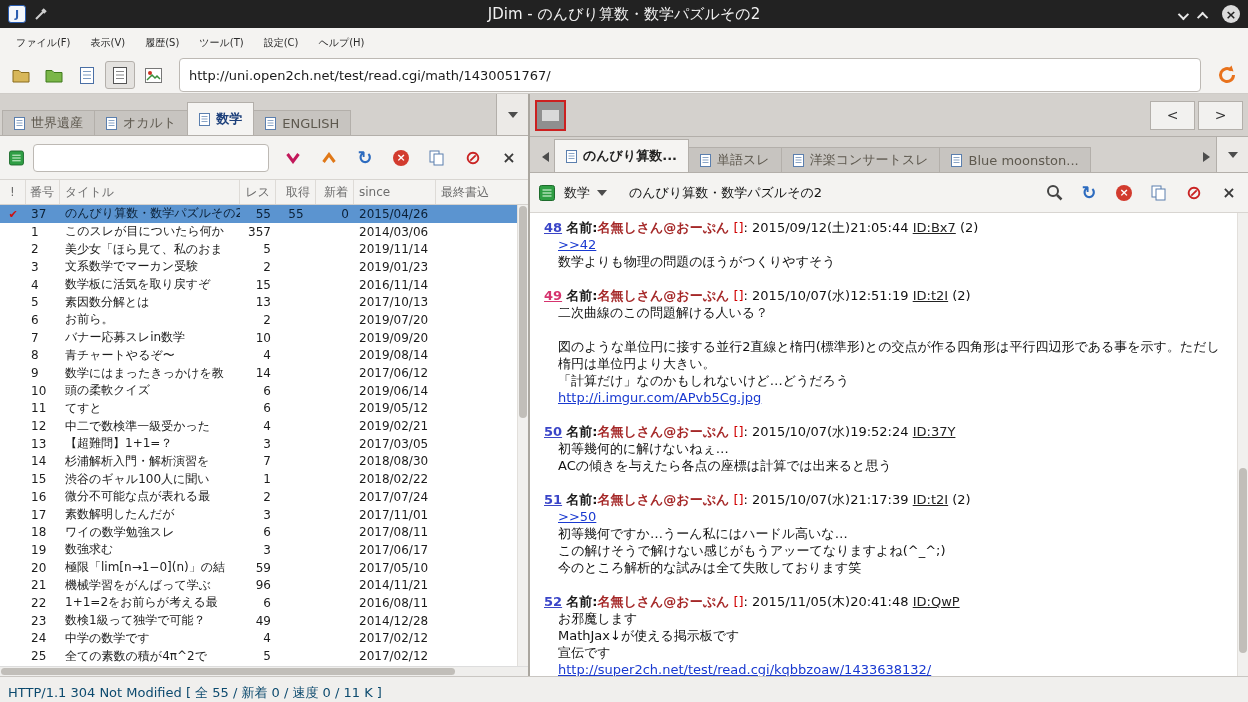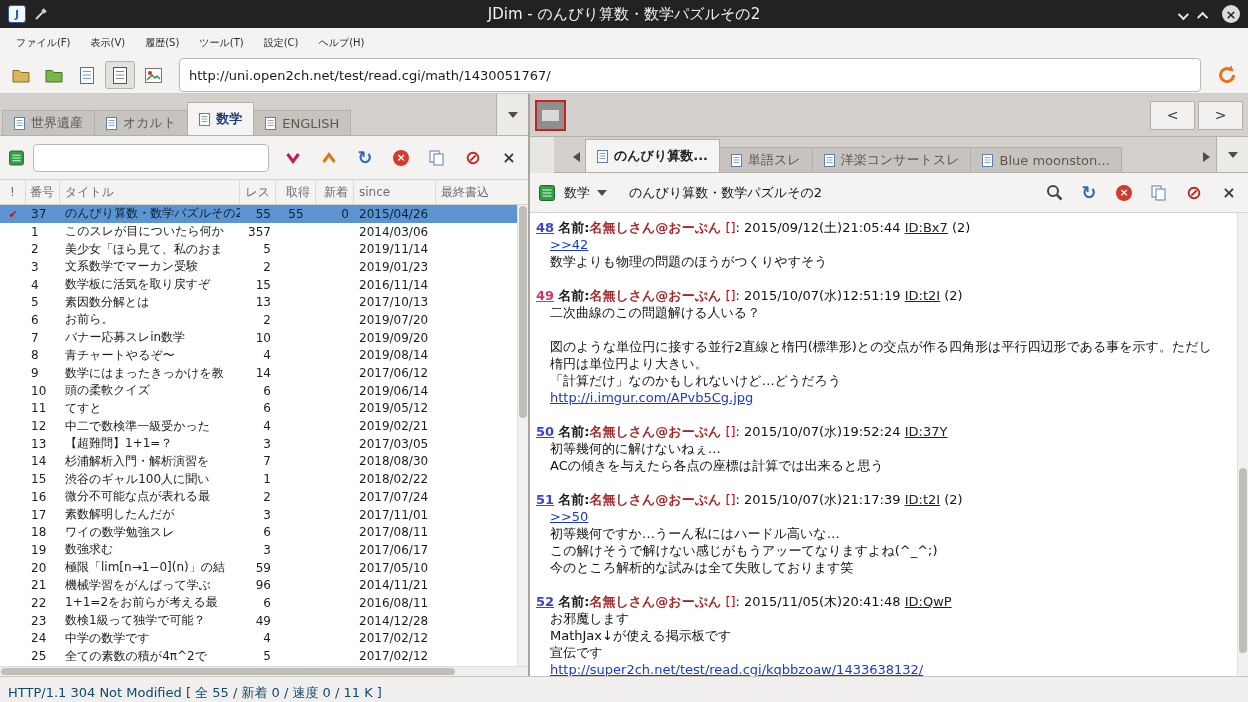--- a/index.html
+++ b/index.html
@@ -33,21 +33,21 @@
   .tool-btn.active{background:#e4e2df;border:1px solid #b4b0ab;}
   .urlbar{flex:1;height:26px;background:#fff;border:1px solid #bdb9b4;border-radius:4px;margin:0 8px;
     padding:16px 9px;font-size:13px;color:#1a1a1a;font-family:"DejaVu Sans",sans-serif;outline:none;}
   
   .main{flex:1;display:flex;min-height:0;}
   .left-panel{flex:0 0 530px;display:flex;flex-direction:column;border-right:2px solid #aaa69f;background:#fff;min-width:0;}
   .right-panel{flex:1;display:flex;flex-direction:column;min-width:0;}
   
   .tabbar{background:#d4d1cd;display:flex;align-items:flex-end;border-bottom:1px solid #b3afaa;}
   .board-tabbar{flex:0 0 42px;padding-left:3px;}
-  .thread-tabbar{flex:0 0 36px;padding-left:12px;margin-left:24px;}
+  .thread-tabbar{flex:0 0 36px;padding-left:5px;}
   .tab{height:25px;display:flex;align-items:center;gap:6px;padding:0 11px;font-size:13px;color:#5e594f;
     background:#c7c4c0;border:1px solid #b3afaa;border-bottom:none;margin-left:-1px;white-space:nowrap;
     overflow:hidden;max-width:170px;}
   .tab.active{background:#f5f4f2;font-weight:bold;height:33px;}
   .board-tabbar .tab.active{color:#1c3f7a;}
   .thread-tabbar .tab.active{color:#222;}
   .tab-label{overflow:hidden;text-overflow:clip;white-space:nowrap;}
   .dd-btn{margin-left:auto;width:32px;align-self:stretch;background:#eceae7;border-left:1px solid #b3afaa;
     display:flex;align-items:center;justify-content:center;}
   .tri-down{width:0;height:0;border-left:5px solid transparent;border-right:5px solid transparent;border-top:6px solid #4c4c4c;}
@@ -94,21 +94,21 @@
   .hthumb{position:absolute;top:1px;bottom:1px;left:1px;width:86%;background:#c1beb9;border-radius:4px;}
   
   .img-strip{flex:0 0 43px;background:#d4d1cd;display:flex;align-items:center;padding:0 5px;border-bottom:1px solid #b3afaa;}
   .thumb-tab{width:31px;height:31px;border:2px solid #cc2020;background:#8f8f8f;position:relative;flex:0 0 auto;}
   .thumb-tab::after{content:"";position:absolute;left:5px;top:8px;width:17px;height:11px;background:#d9d9d9;}
   .nav-btn{width:45px;height:29px;background:#f2f1ef;border:1px solid #b3afaa;display:flex;align-items:center;
     justify-content:center;font-size:14px;color:#333;margin-left:3px;flex:0 0 auto;}
   .strip-spacer{flex:1;}
   
   .thread-view{flex:1;min-height:0;background:#fff;position:relative;overflow:hidden;
-    padding:6px 24px 0 6px;font-size:13px;line-height:17px;color:#111;}
+    padding:6px 24px 0 14px;font-size:13px;line-height:17px;color:#111;}
   .post{margin-bottom:17px;}
   .post-header{position:relative;white-space:nowrap;overflow:hidden;}
   .pnum{color:#3a45c8;text-decoration:underline;font-weight:bold;}
   .pnum.hl{color:#d6336e;}
   .plabel{font-weight:bold;color:#1a1a1a;}
   .pname{font-weight:bold;color:#a52828;text-decoration:none;}
   .pmail{color:#d00000;}
   .pdate{color:#111;}
   .pid{color:#222;text-decoration:underline;}
   .pcount{color:#111;}

